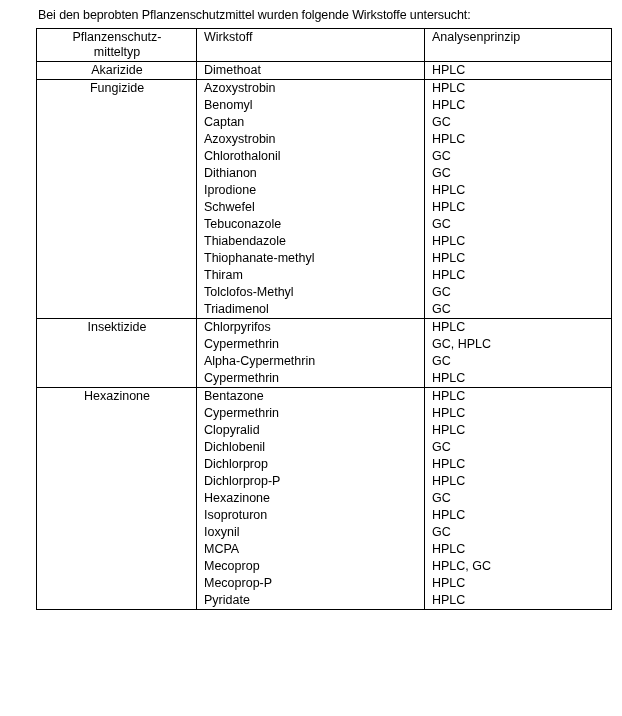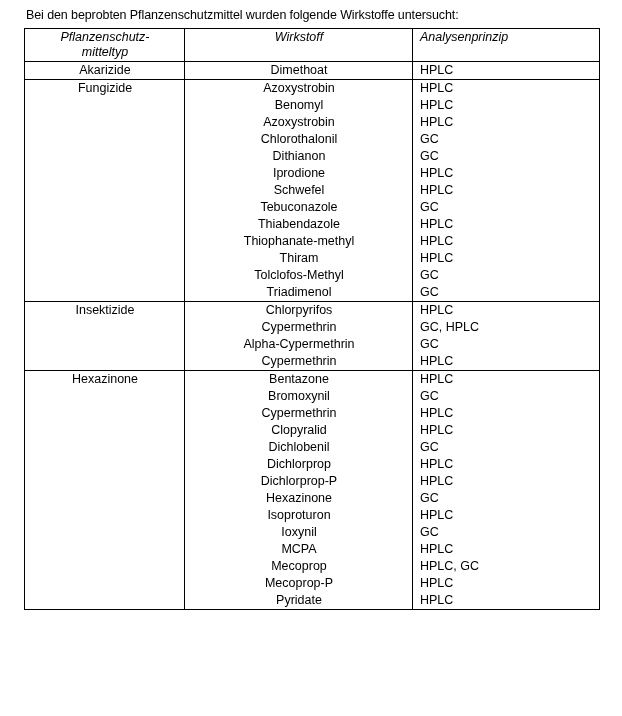--- a/index.html
+++ b/index.html
@@ -12,21 +12,21 @@
     height: 716px;
     font-family: "Liberation Sans", sans-serif;
     color: #000000;
     overflow: hidden;
   }
   .page {
     position: relative;
     width: 622px;
     height: 716px;
     box-sizing: border-box;
-    padding: 8px 14px 0 24px;
+    padding: 8px 14px 0 36px;
   }
   .intro {
     font-size: 12.5px;
     line-height: 15px;
     margin: 0 0 5px 2px;
     white-space: nowrap;
     letter-spacing: -0.1px;
   }
   table.substances {
     border-collapse: collapse;
@@ -49,29 +49,27 @@
   }
   
   table.substances th.col-type,
   table.substances td.col-type {
     border-right: 1.6px solid #000;
     text-align: center;
   }
   table.substances th.col-sub,
   table.substances td.col-sub {
     border-right: 1.6px solid #000;
-    text-align: center;
   }
   thead th {
     padding-top: 3px;
     padding-bottom: 2px;
   }
   thead tr.head-row th {
     border-bottom: 1.6px solid #000;
-    font-style: italic;
   }
   th.col-type .hdr-l1,
   th.col-type .hdr-l2 {
     display: block;
     text-align: center;
   }
   th.col-sub, th.col-ana {
     vertical-align: top;
   }
   
@@ -131,20 +129,25 @@
           <td class="col-sub">Azoxystrobin</td>
           <td class="col-ana">HPLC</td>
         </tr>
         <tr>
           <td class="col-type type-cell">&nbsp;</td>
           <td class="col-sub">Benomyl</td>
           <td class="col-ana">HPLC</td>
         </tr>
         <tr>
           <td class="col-type type-cell">&nbsp;</td>
+          <td class="col-sub">Captan</td>
+          <td class="col-ana">GC</td>
+        </tr>
+        <tr>
+          <td class="col-type type-cell">&nbsp;</td>
           <td class="col-sub">Azoxystrobin</td>
           <td class="col-ana">HPLC</td>
         </tr>
         <tr>
           <td class="col-type type-cell">&nbsp;</td>
           <td class="col-sub">Chlorothalonil</td>
           <td class="col-ana">GC</td>
         </tr>
         <tr>
           <td class="col-type type-cell">&nbsp;</td>
@@ -215,25 +218,20 @@
         </tr>
         <tr class="group-start">
           <td class="col-type type-cell">
             <span class="group-label">Hexazinone</span>
           </td>
           <td class="col-sub">Bentazone</td>
           <td class="col-ana">HPLC</td>
         </tr>
         <tr>
           <td class="col-type type-cell">&nbsp;</td>
-          <td class="col-sub">Bromoxynil</td>
-          <td class="col-ana">GC</td>
-        </tr>
-        <tr>
-          <td class="col-type type-cell">&nbsp;</td>
           <td class="col-sub">Cypermethrin</td>
           <td class="col-ana">HPLC</td>
         </tr>
         <tr>
           <td class="col-type type-cell">&nbsp;</td>
           <td class="col-sub">Clopyralid</td>
           <td class="col-ana">HPLC</td>
         </tr>
         <tr>
           <td class="col-type type-cell">&nbsp;</td>

